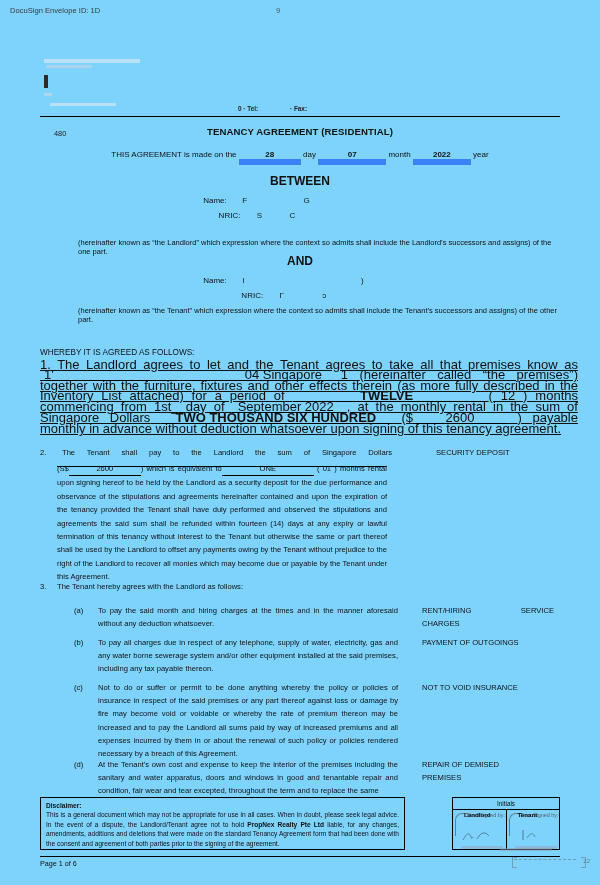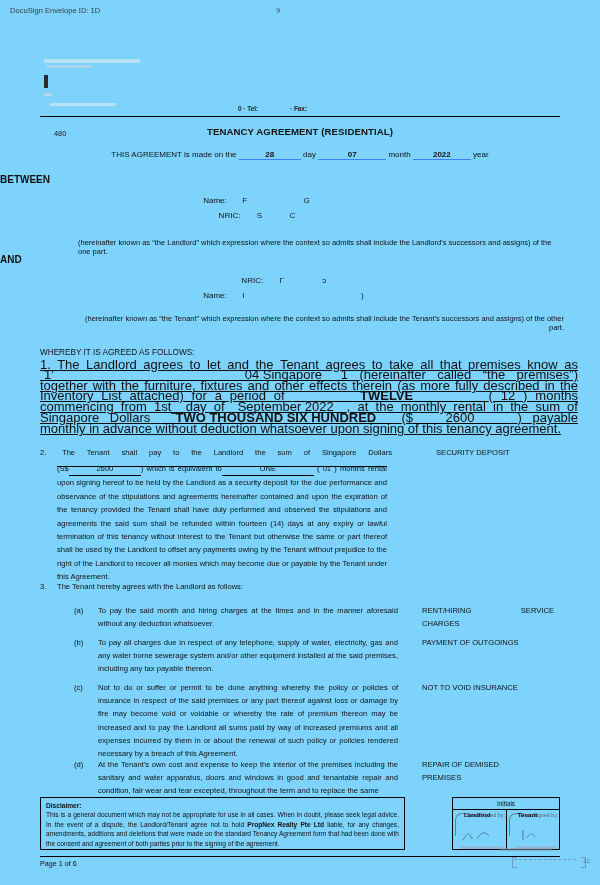--- a/index.html
+++ b/index.html
@@ -106,35 +106,35 @@
   
   .agreement-line {
     position: absolute;
     left: 0; right: 0; top: 150px;
     text-align: center;
     font-size: 8px;
     white-space: nowrap;
   }
   .fill {
     display: inline-block;
-    border-bottom: 1px solid #3b82f6;
+    border-bottom: 6px solid #3b82f6;
     text-align: center;
     font-weight: bold;
     padding: 0 2px;
     line-height: 1.05;
   }
   .fill.day   { width: 58px; }
   .fill.month { width: 64px; }
   .fill.year  { width: 54px; }
 
   .centered-kw {
     position: absolute;
     left: 0; right: 0;
-    text-align: left;
-    font-size: 10px;
+    text-align: center;
+    font-size: 12px;
     font-weight: bold;
   }
   .kw-between { top: 174px; }
   .kw-and     { top: 254px; }
 
   
   .party {
     position: absolute;
     left: 190px;
     font-size: 8px;
@@ -155,21 +155,21 @@
   .party-val .redact-gap { display: inline-block; }
 
   .party-note {
     position: absolute;
     left: 40px; right: 36px;
     font-size: 7.5px;
     text-align: left;
     padding-left: 38px;
   }
   .note-landlord { top: 238px; }
-  .note-tenant   { top: 314px; text-align: right; }
+  .note-tenant   { top: 306px; }
 
   
   .whereby {
     position: absolute;
     left: 40px; top: 348px;
     font-size: 8.2px;
     font-weight: normal;
   }
   .clause1 {
     position: absolute;
@@ -455,33 +455,33 @@
         <span>C</span>
       </span>
     </div>
   </div>
   <div class="party-note note-landlord">(hereinafter known as “the Landlord” which expression where the context so admits shall include the Landlord’s successors and assigns) of the one part.</div>
 
   <div class="centered-kw kw-and">AND</div>
 
   <div class="party party-tenant">
     <div class="party-row">
+      <span class="party-label">Name:</span>
+      <span class="party-val">
+        <span>I</span>
+        <span class="redact-gap" style="width:112px"></span>
+        <span>)</span>
+      </span>
+    </div>
+    <div class="party-row">
       <span class="party-label">NRIC:</span>
       <span class="party-val">
         <span>Γ</span>
         <span class="redact-gap" style="width:34px"></span>
         <span>ɔ</span>
-      </span>
-    </div>
-    <div class="party-row">
-      <span class="party-label">Name:</span>
-      <span class="party-val">
-        <span>I</span>
-        <span class="redact-gap" style="width:112px"></span>
-        <span>)</span>
       </span>
     </div>
   </div>
   <div class="party-note note-tenant">(hereinafter known as “the Tenant” which expression where the context so admits shall include the Tenant’s successors and assigns) of the other part.</div>
 
   <div class="whereby">WHEREBY IT IS AGREED AS FOLLOWS:</div>
 
   <div class="clause1">
     <span>1.</span>
     <span>The Landlord agrees to let and the Tenant agrees to take all that premises know as</span>

